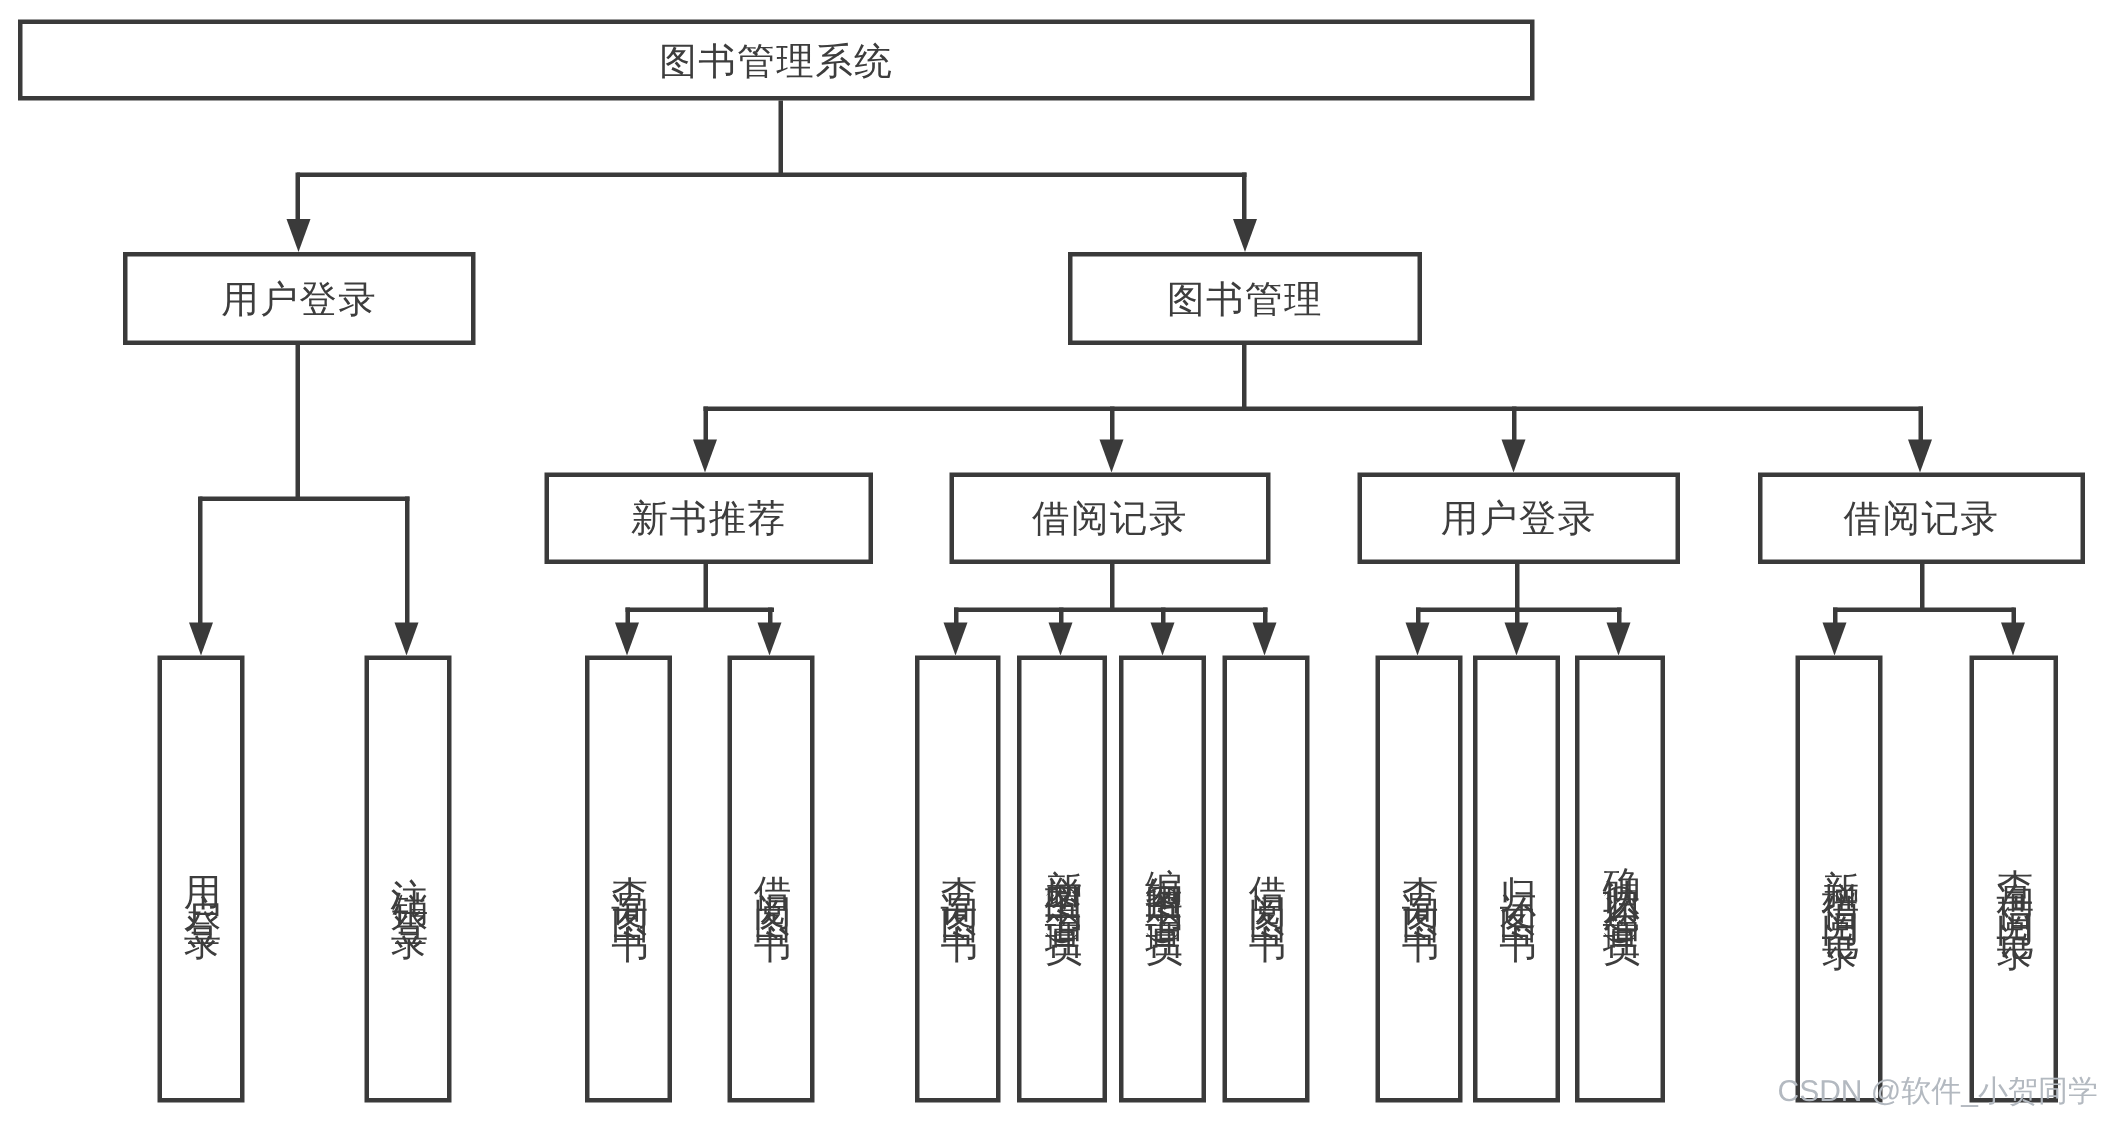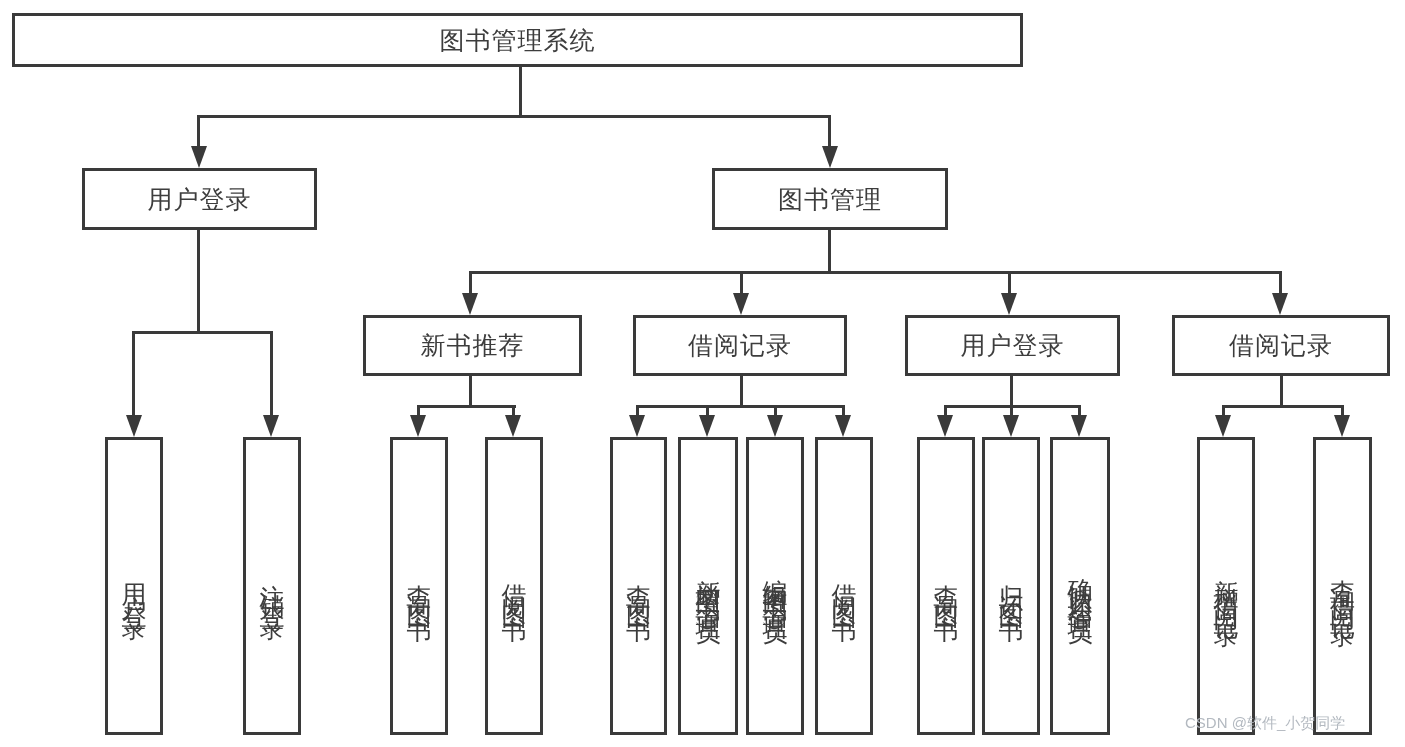--- a/index.html
+++ b/index.html
@@ -23,21 +23,21 @@
     letter-spacing:11px;white-space:nowrap;
   }
   .hline,.vline{position:absolute;background:var(--line);}
   .arrow{
     position:absolute;width:0;height:0;
     border-left:8px solid transparent;border-right:8px solid transparent;
     border-top:22px solid var(--line);
   }
   .watermark{
     position:absolute;left:1185px;top:714px;width:220px;
-    color:var(--watermark);font-size:15px;z-index:5;white-space:nowrap;
+    color:var(--watermark);font-size:20px;z-index:5;white-space:nowrap;
   }
 </style>
 </head>
 <body>
 
 <div class="canvas">
 
   <div class="box" style="left:12px;top:13px;width:1011px;height:54px;">
     <span>图书管理系统</span>
   </div>

